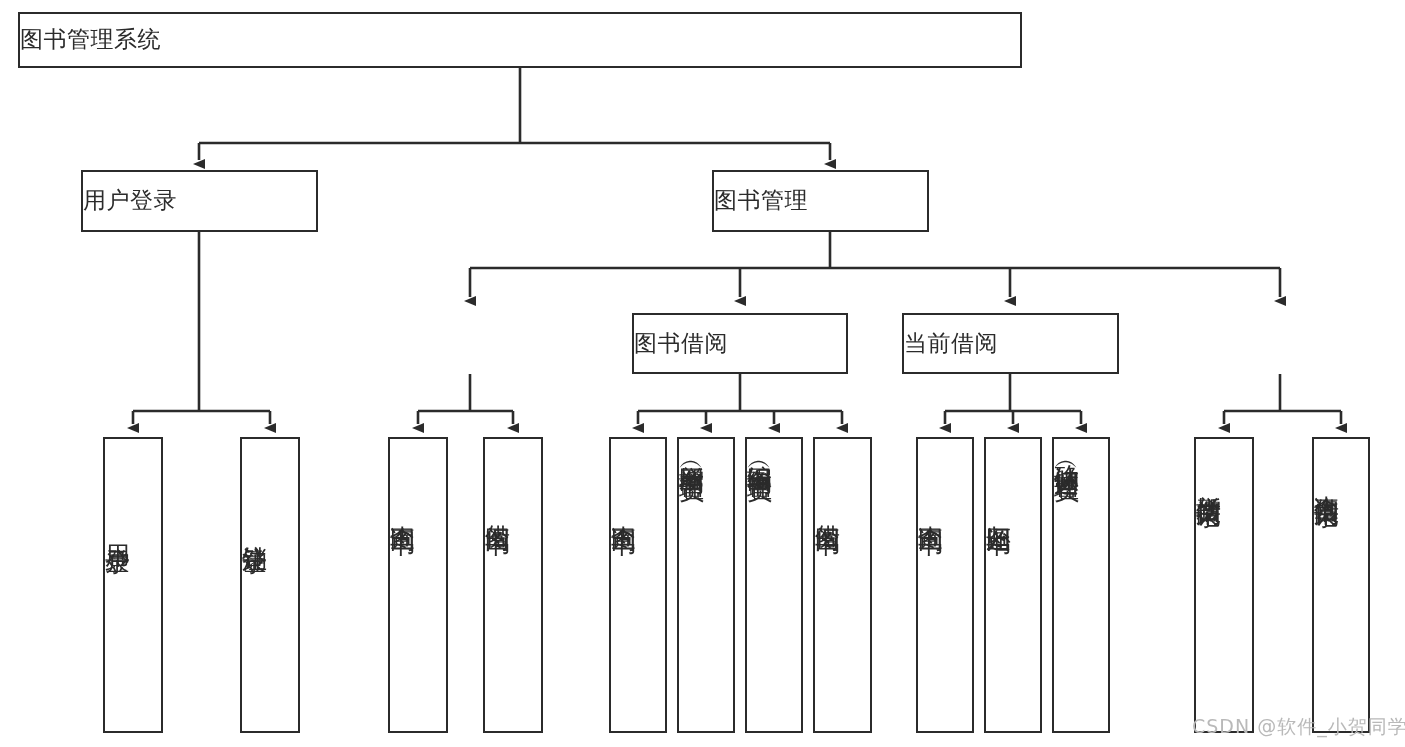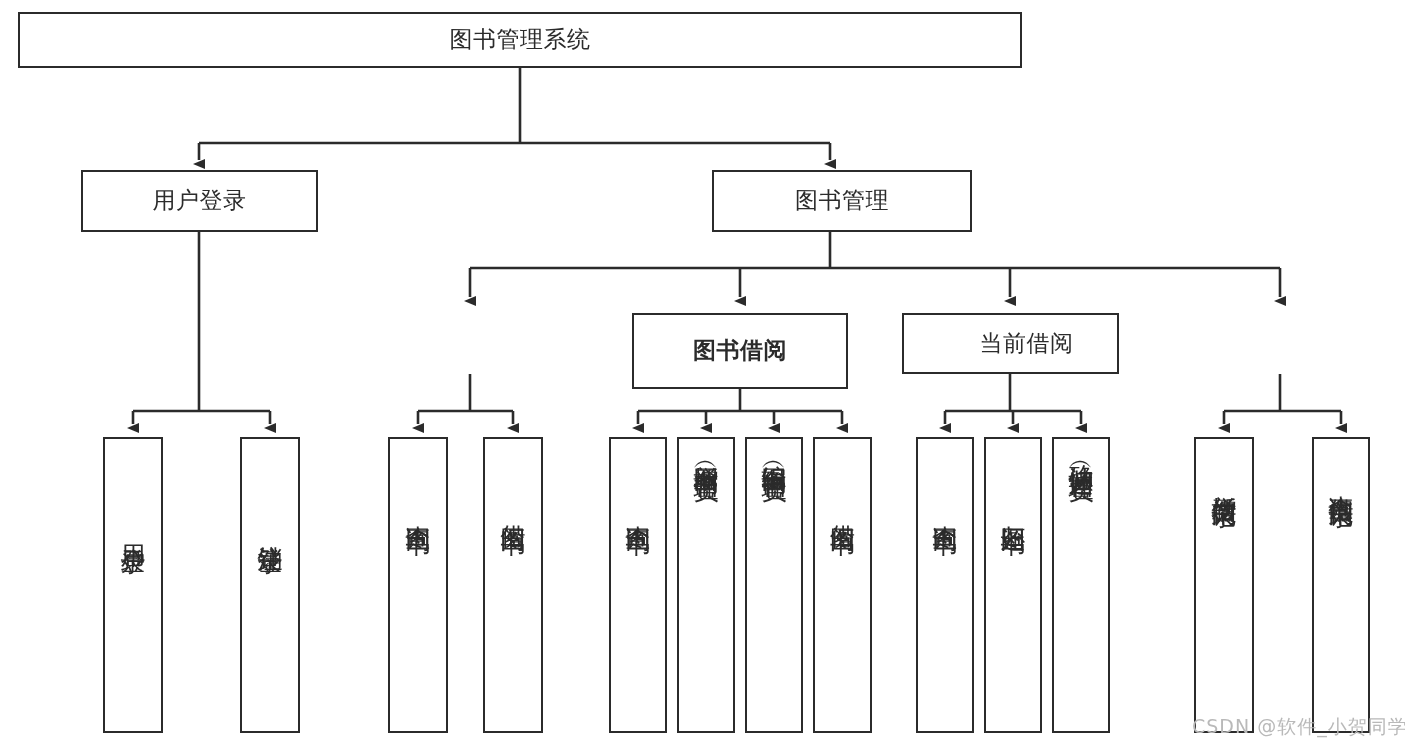--- a/index.html
+++ b/index.html
@@ -25,21 +25,21 @@
     height: 747px;
     pointer-events: none;
   }
   .node {
     position: absolute;
     box-sizing: border-box;
     border: 2.5px solid #2b2b2b;
     background: #ffffff;
     display: flex;
     align-items: center;
-    justify-content: center;
+    justify-content: flex-start;
     color: #2b2b2b;
   }
   .node .label {
     display: block;
     text-align: center;
     line-height: 1.18;
     letter-spacing: 0.5px;
   }
   .node.horiz .label {
     writing-mode: horizontal-tb;
@@ -126,28 +126,28 @@
     </g>
   </svg>
 
   <div class="node root horiz" style="left:18px; top:12px; width:1004px; height:56px;">
     <span class="label">图书管理系统</span>
   </div>
 
   <div class="node horiz" style="left:81px; top:170px; width:237px; height:62px;">
     <span class="label">用户登录</span>
   </div>
-  <div class="node horiz" style="left:712px; top:170px; width:260px; height:62px;">
+  <div class="node horiz" style="left:712px; top:170px; width:217px; height:62px;">
     <span class="label">图书管理</span>
   </div>
 
-  <div class="node horiz" style="left:632px; top:313px; width:216px; height:76px;font-weight:bold;">
+  <div class="node horiz" style="left:632px; top:313px; width:216px; height:61px;">
     <span class="label">图书借阅</span>
   </div>
-  <div class="node horiz" style="left:902px; top:313px; width:217px; height:61px;padding-left:32px;">
+  <div class="node horiz" style="left:902px; top:313px; width:217px; height:61px;">
     <span class="label">当前借阅</span>
   </div>
 
   <div class="node vert" style="left:103px; top:437px; width:60px; height:296px; padding-top:86px;">
     <span class="label">用户登录</span>
   </div>
   <div class="node vert" style="left:240px; top:437px; width:60px; height:296px; padding-top:86px;">
     <span class="label">注销登录</span>
   </div>
 

